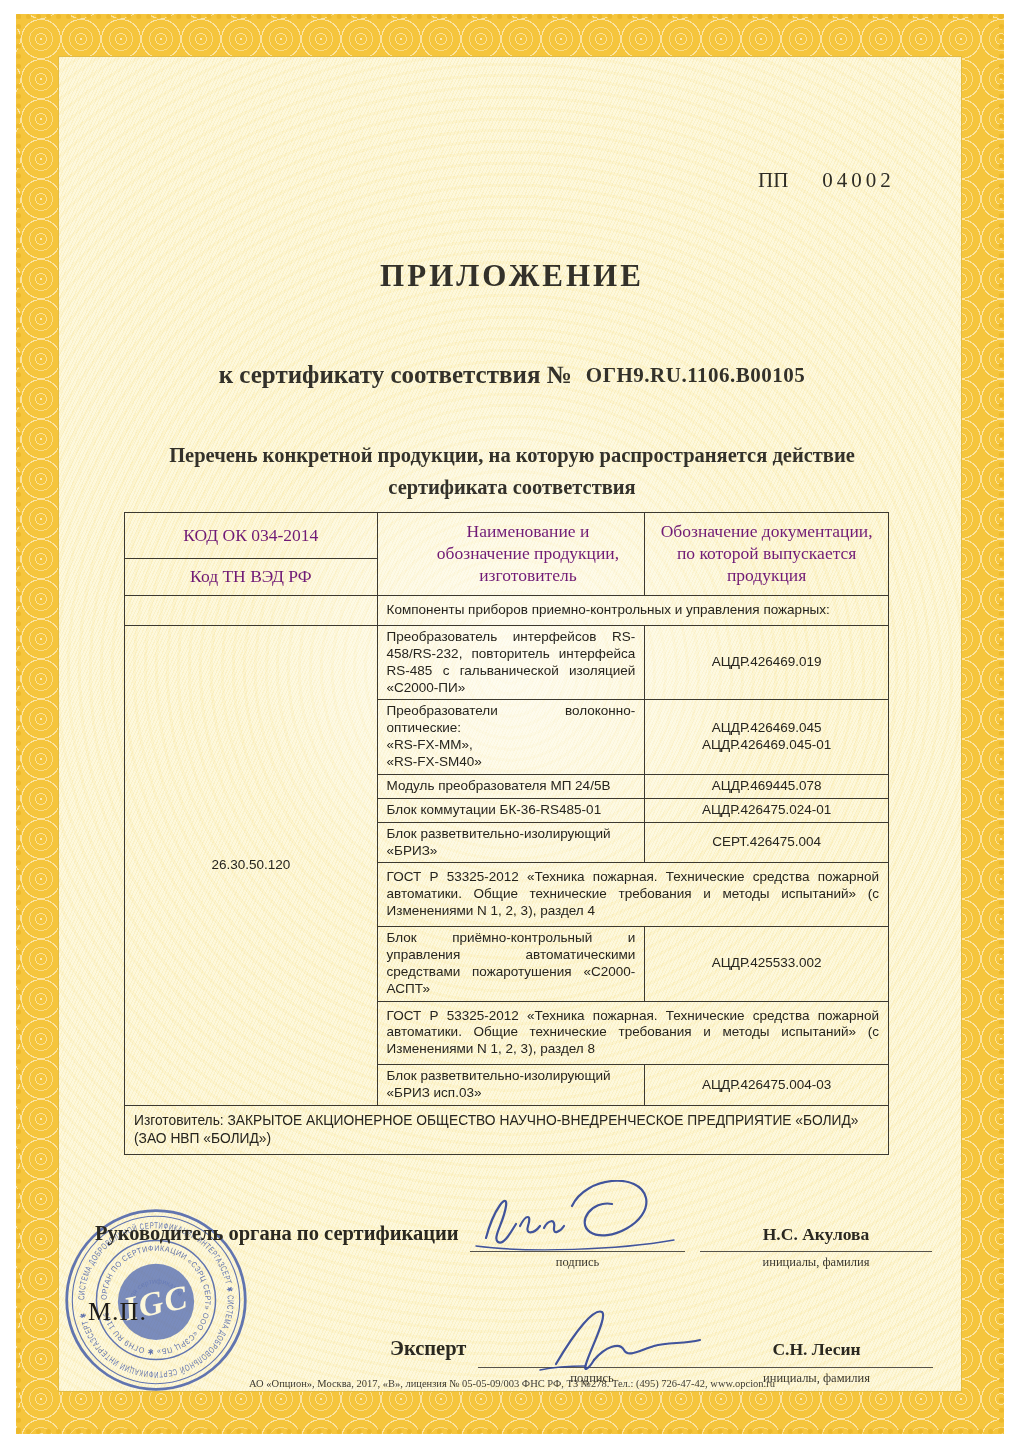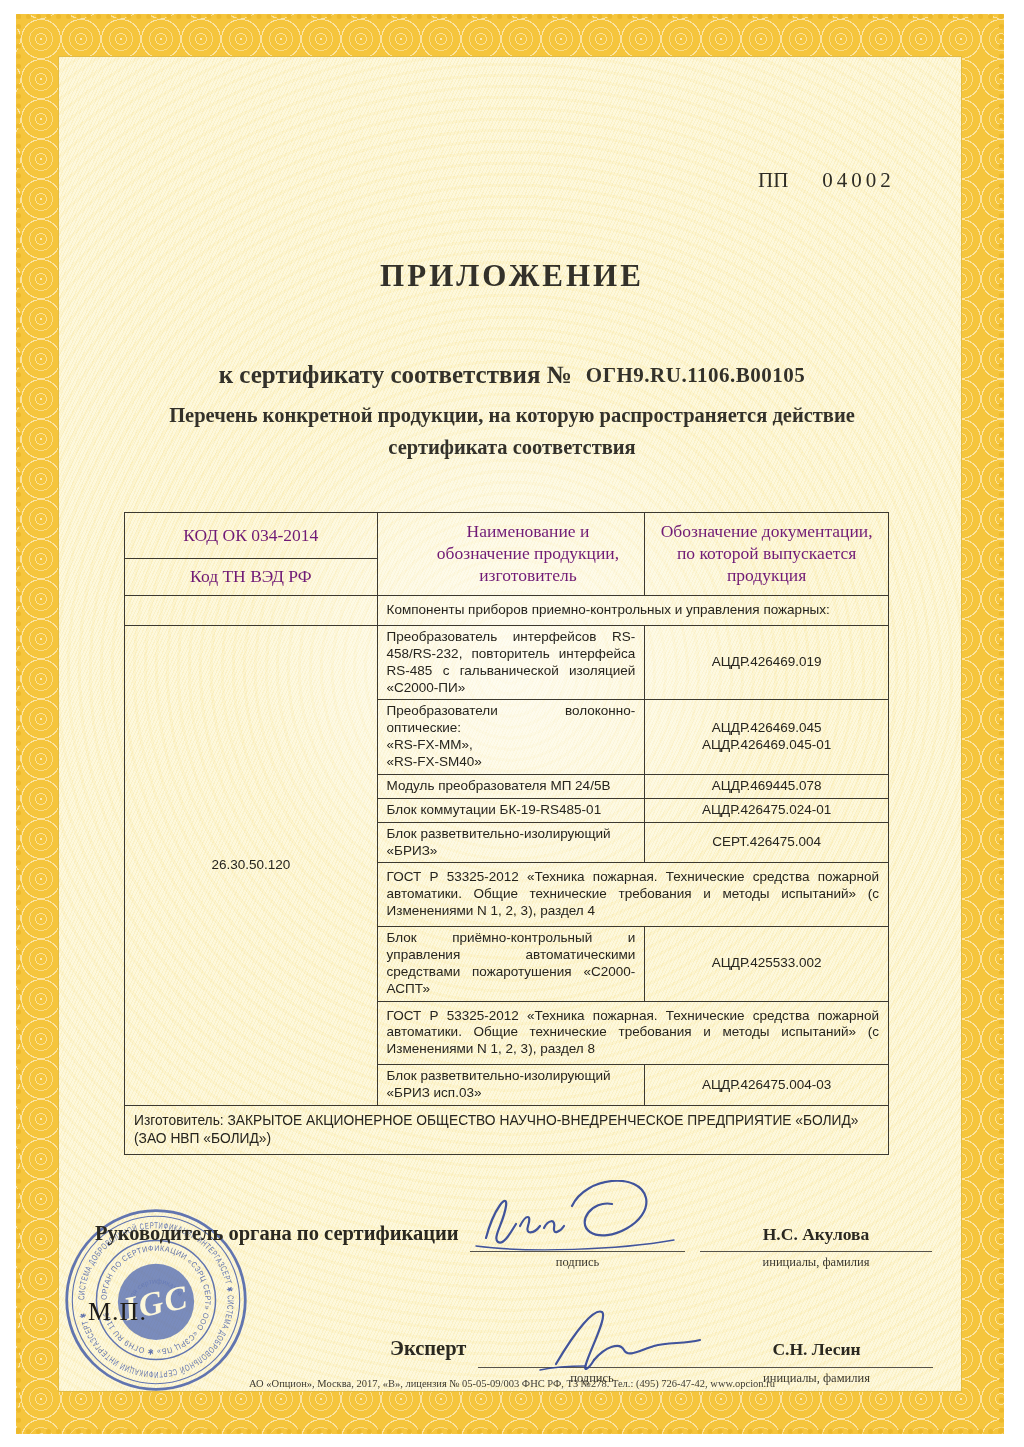--- a/index.html
+++ b/index.html
@@ -27,21 +27,21 @@
 
   .abs{position:absolute;z-index:3;}
   .center{left:0;width:100%;text-align:center;}
 
   .sys-title{top:90px;font-size:24px;font-weight:bold;letter-spacing:.5px;color:#35332b;}
   .form-num{top:168px;left:758px;font-size:21px;color:#2e2c24;}
   .form-num .num{letter-spacing:4px;margin-left:34px;}
   .main-title{top:258px;font-size:31px;font-weight:bold;letter-spacing:3px;color:#33312a;}
   .cert-line{top:336px;font-size:25px;font-weight:bold;color:#33312a;margin-top:25px;}
   .cert-line .cnum{font-size:21px;letter-spacing:.5px;margin-left:14px;vertical-align:1px;}
-  .desc{top:400px;font-size:20.5px;font-weight:bold;line-height:1.55;color:#33312a;}
+  .desc{top:440px;font-size:20.5px;font-weight:bold;line-height:1.55;color:#33312a;}
 
   
   .tbl-wrap{top:512px;left:124px;width:765px;}
   table{border-collapse:collapse;width:765px;color:#26241e;}
   th,td{border:1.6px solid #3c3930;box-sizing:border-box;}
   thead th{font-family:"Liberation Serif", serif;font-size:17.5px;font-weight:normal;
            text-align:center;padding:6px 8px;color:#701a75;line-height:1.25;}
   th.c1t{width:253px;height:46px;}
   th.c1b{width:253px;height:37px;}
   th.c2{width:268px;padding-left:42px;}
@@ -131,21 +131,21 @@
 «RS-FX-MM»,
 «RS-FX-SM40»</td>
           <td class="doc">АЦДР.426469.045
 АЦДР.426469.045-01</td>
         </tr>
         <tr>
           <td class="name">Модуль преобразователя МП 24/5В</td>
           <td class="doc">АЦДР.469445.078</td>
         </tr>
         <tr>
-          <td class="name">Блок коммутации БК-19-RS485-01</td>
+          <td class="name">Блок коммутации БК-36-RS485-01</td>
           <td class="doc">АЦДР.426475.024-01</td>
         </tr>
         <tr>
           <td class="name pre">Блок разветвительно-изолирующий
 «БРИЗ»</td>
           <td class="doc">СЕРТ.426475.004</td>
         </tr>
         <tr>
           <td class="gost" colspan="2">ГОСТ Р 53325-2012 «Техника пожарная. Технические средства пожарной автоматики. Общие технические требования и методы испытаний» (с Изменениями N 1, 2, 3), раздел 4</td>
         </tr>

